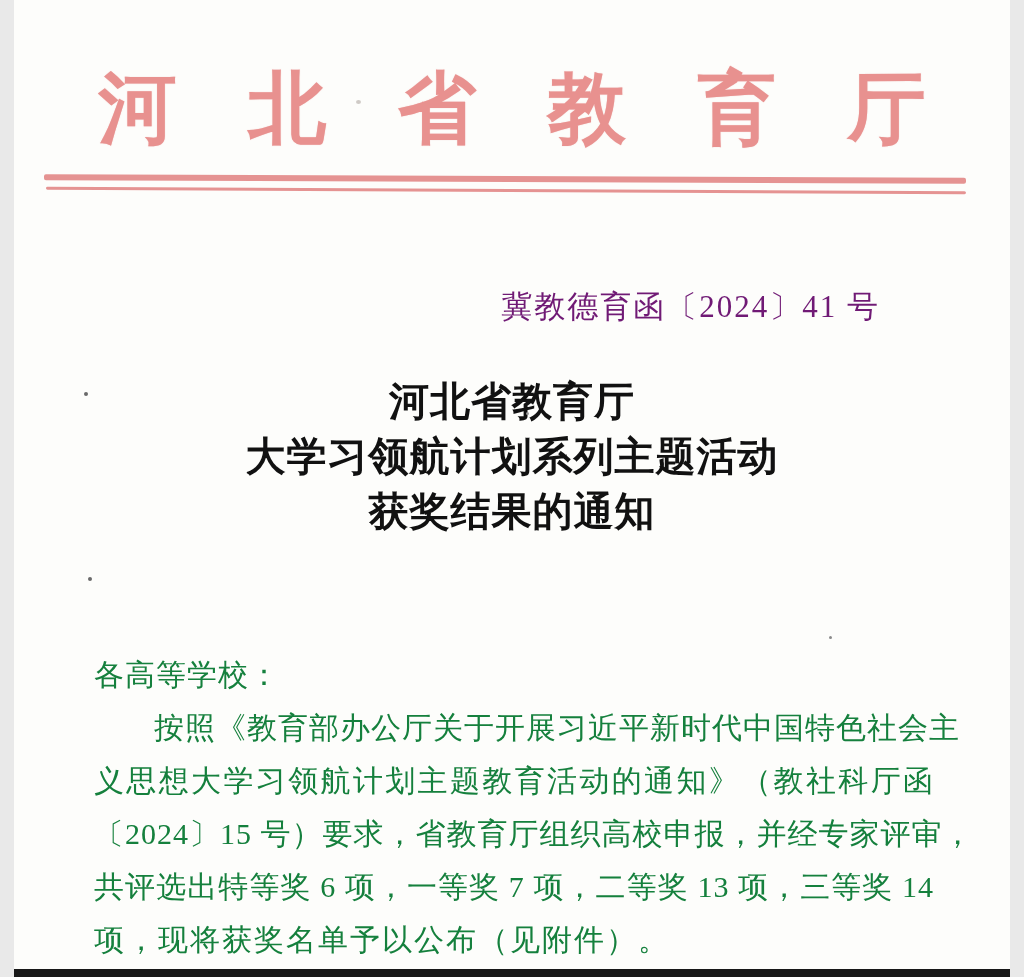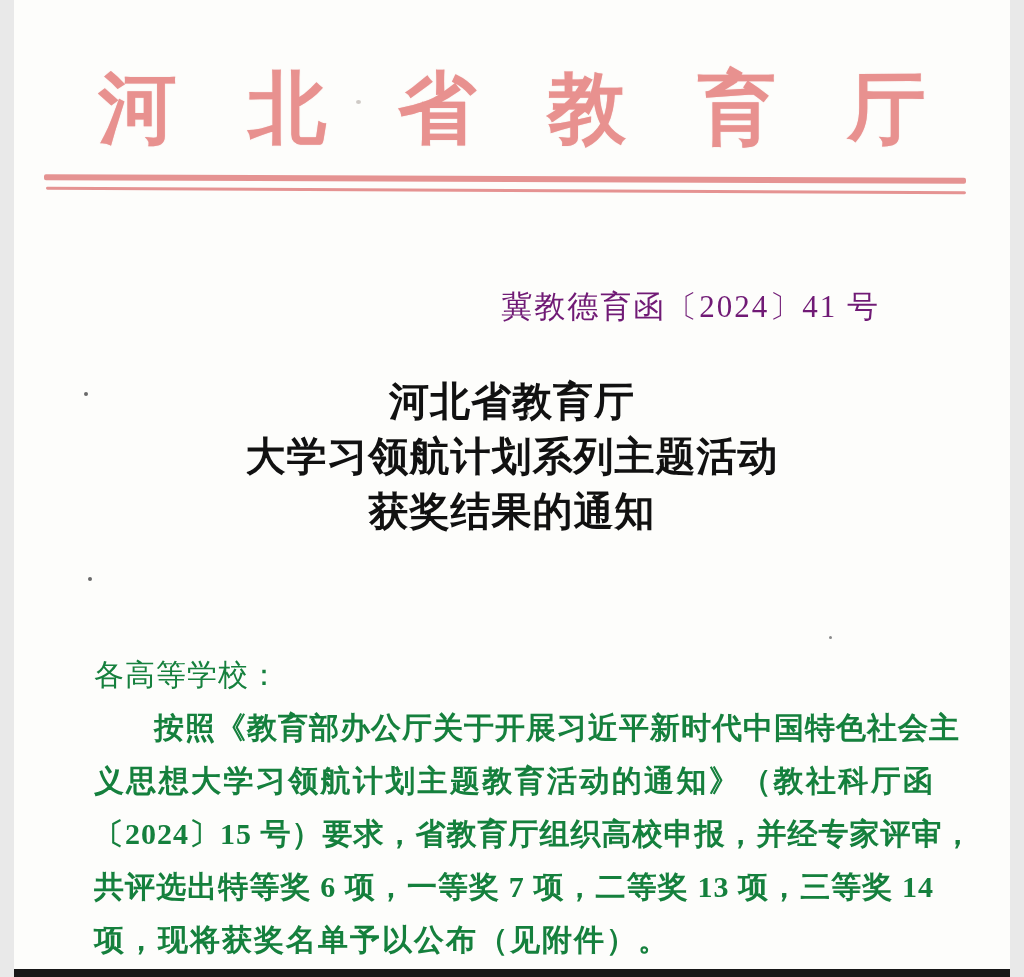--- a/index.html
+++ b/index.html
@@ -95,21 +95,20 @@
     color: #15803d;
   }
   .salutation {
     text-align: left;
     white-space: nowrap;
   }
   .para-line {
     text-align: justify;
     text-align-last: justify;
     white-space: nowrap;
-    font-weight: bold;
   }
   .para-line.indent {
     text-indent: 2em;
   }
   .para-line.last {
     text-align: right;
     text-align-last: left;
     letter-spacing: 2px;
   }
 

